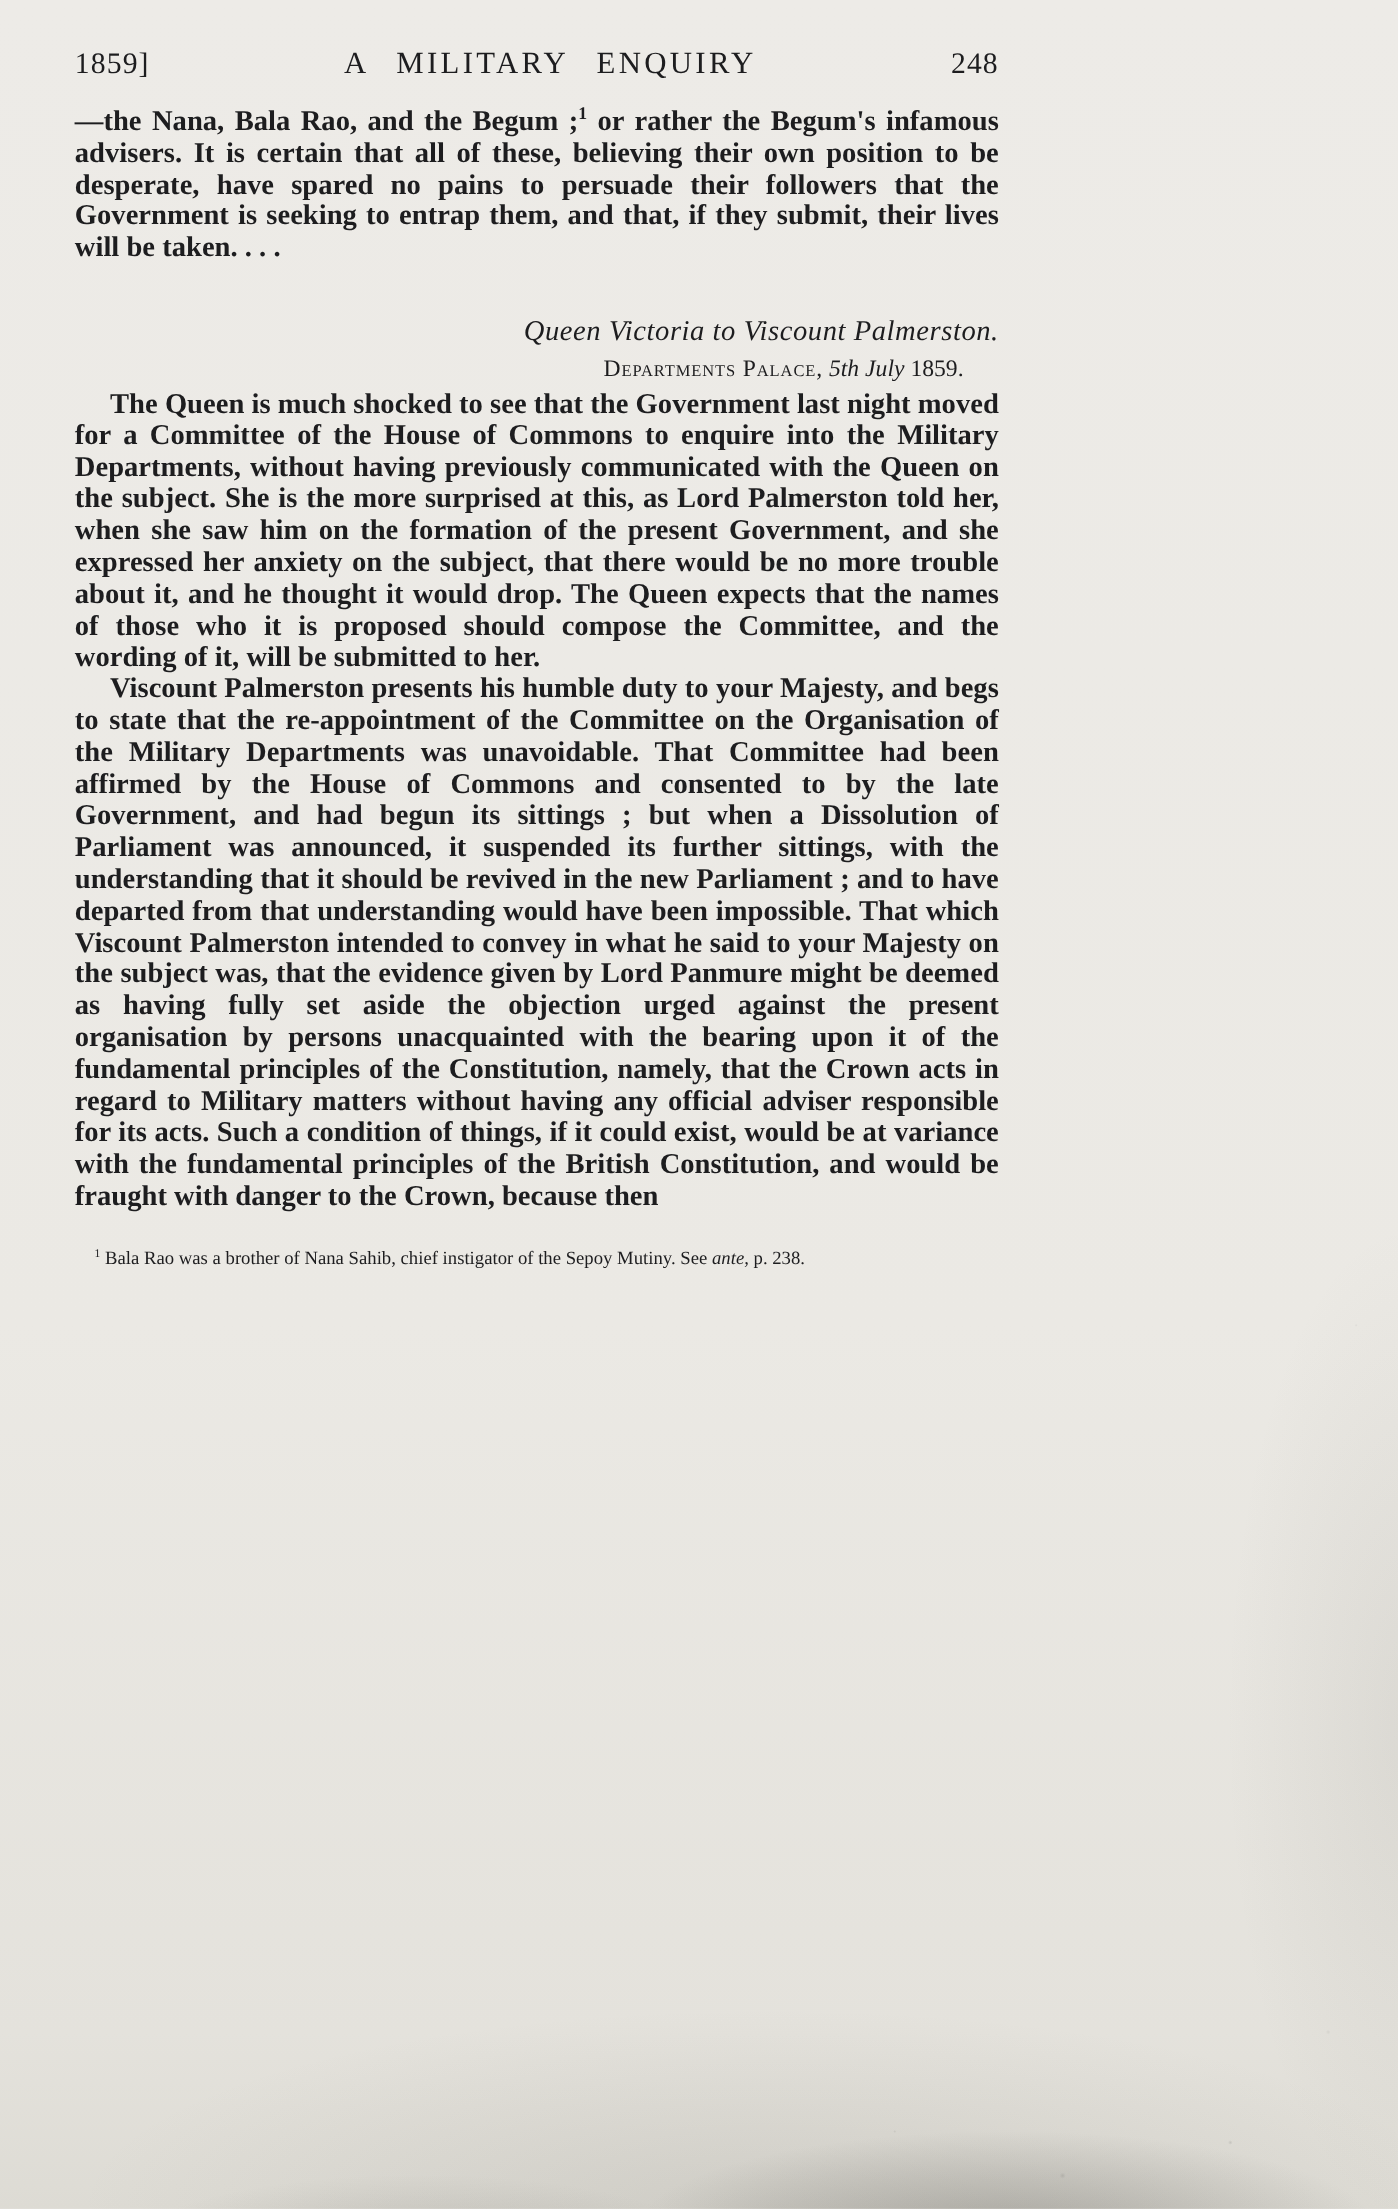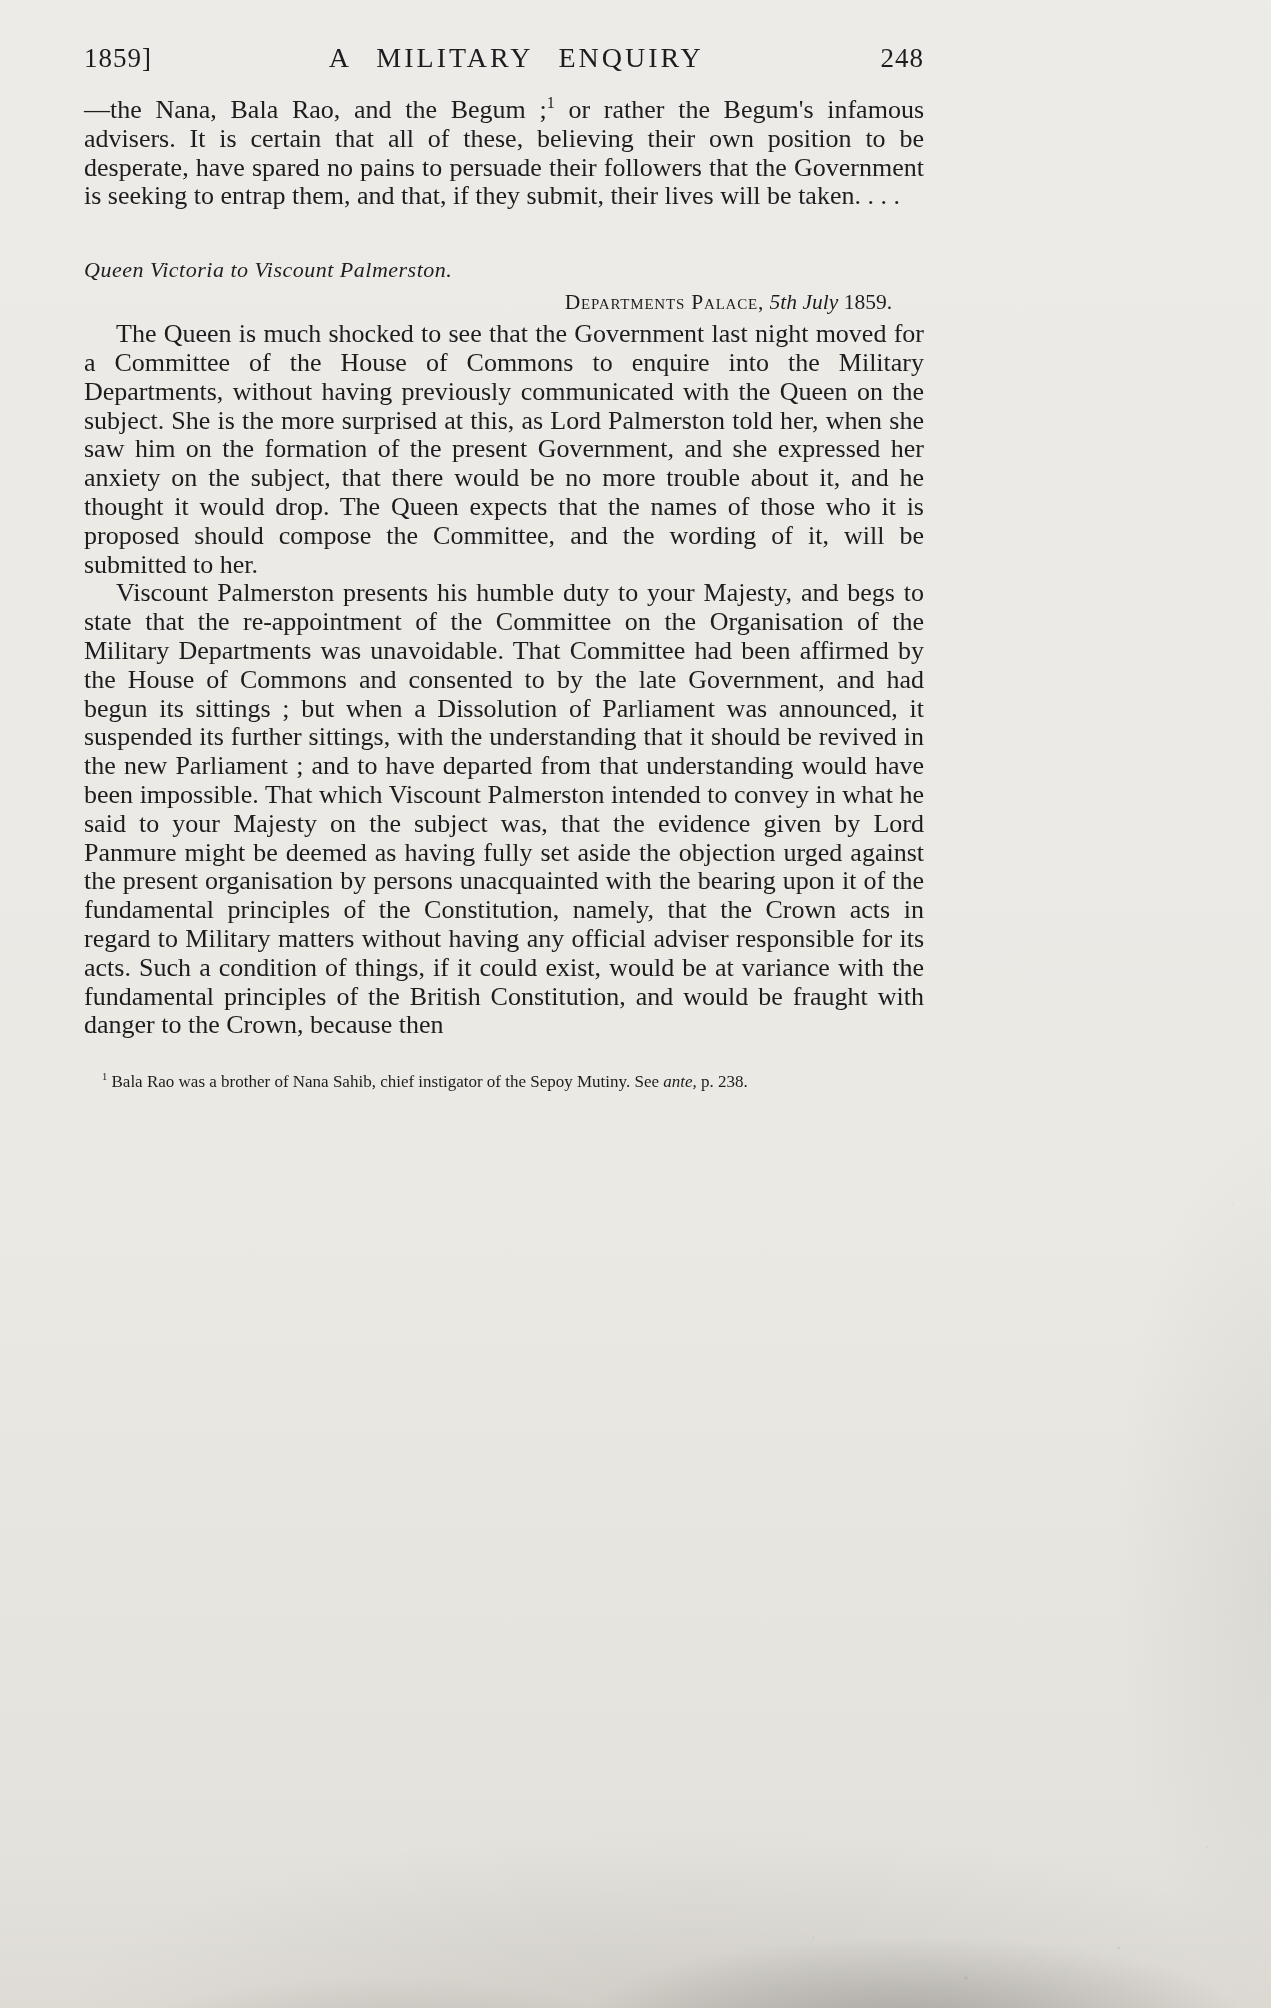--- a/index.html
+++ b/index.html
@@ -34,51 +34,51 @@
       radial-gradient(circle 4px at 76% 98.5%, rgba(0,0,0,0.09), transparent 70%),
       radial-gradient(circle 2px at 64% 96.5%, rgba(0,0,0,0.08), transparent 70%),
       radial-gradient(circle 3px at 95% 92%, rgba(0,0,0,0.06), transparent 70%),
       radial-gradient(circle 2px at 97% 60%, rgba(0,0,0,0.05), transparent 70%);
   }
   .content {
     position: absolute;
     left: 68px;
     top: 42px;
     width: 840px;
-    margin-left: 16px;
   }
   .running-head {
     display: flex;
     justify-content: space-between;
     align-items: baseline;
     font-size: 27px;
   }
   .running-head .year { letter-spacing: 1px; }
   .running-head .title {
     font-size: 28px;
     letter-spacing: 3px;
     word-spacing: 16px;
   }
   .running-head .pagenum { letter-spacing: 1px; }
   .para {
     font-size: 26px;
     line-height: 28.8px;
     text-align: justify;
     margin: 0;
+    font-weight: bold;
   }
   .intro { margin-top: 22px; }
   sup.fnref {
     font-size: 62%;
     vertical-align: super;
     line-height: 0;
   }
   .letter-heading {
-    text-align: left;
+    text-align: right;
     font-style: italic;
-    font-size: 22px;
+    font-size: 26px;
     margin-top: 46px;
     letter-spacing: 0.5px;
   }
   .dateline {
     text-align: right;
     font-size: 21.5px;
     padding-right: 32px;
     margin-top: 7px;
     margin-bottom: 5px;
   }

